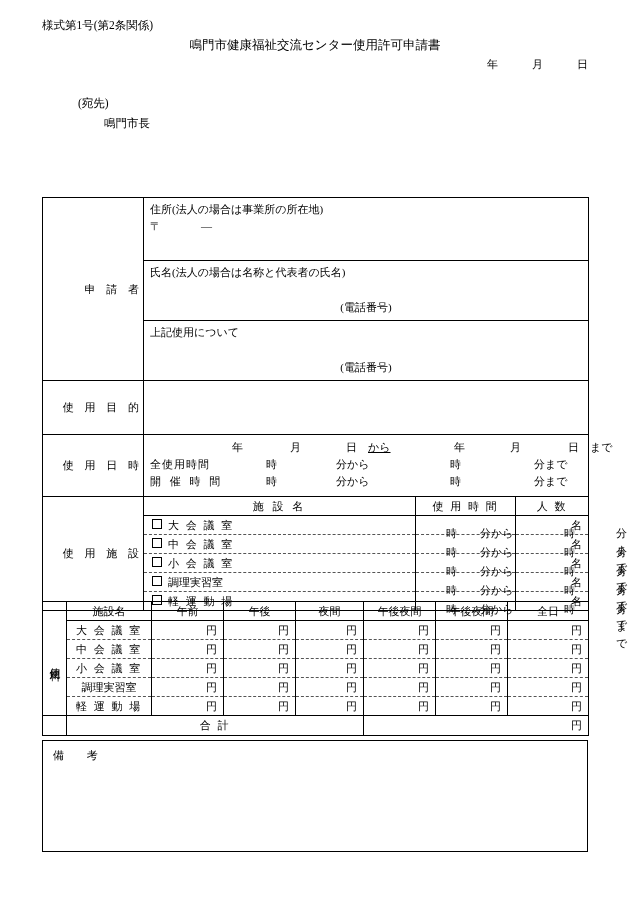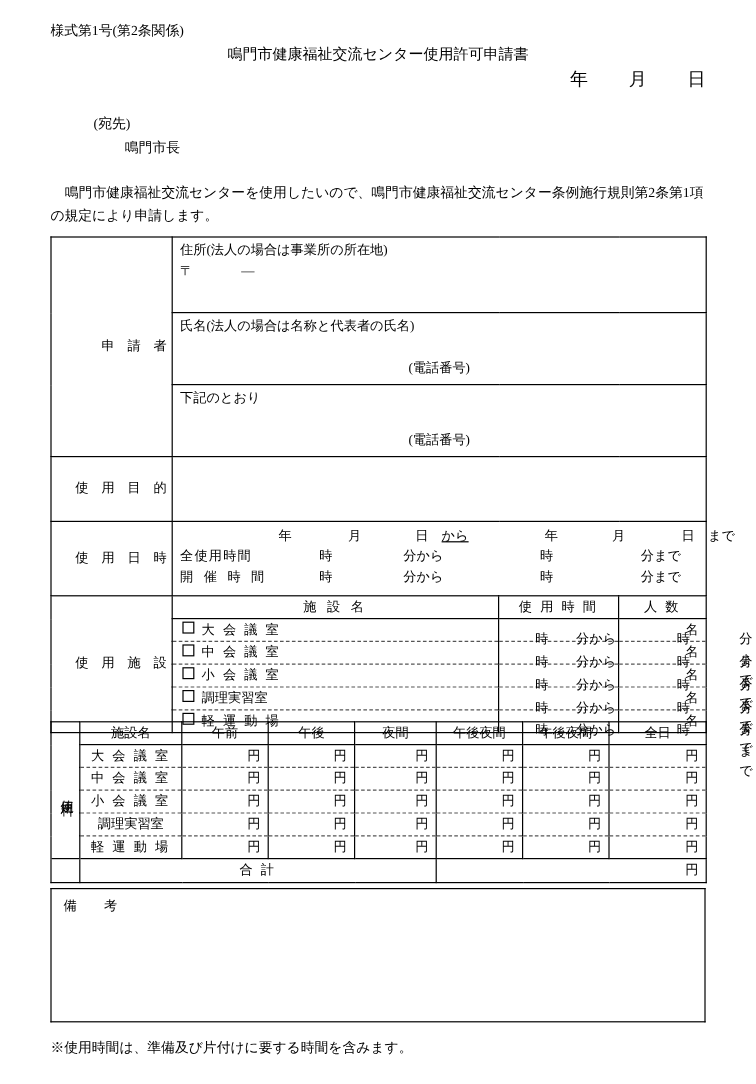--- a/index.html
+++ b/index.html
@@ -42,21 +42,21 @@
     white-space: nowrap;
   }
   .date-line {
     position: absolute;
     left: 0;
     top: 57px;
     width: 630px;
     text-align: right;
     padding-right: 42px;
     box-sizing: border-box;
-    font-size: 15px;
+    font-size: 11px;
     white-space: nowrap;
   }
   .date-line span.gap { display: inline-block; width: 34px; }
 
   .addressee-label {
     position: absolute;
     left: 78px;
     top: 96px;
     font-size: 11.5px;
     white-space: nowrap;
@@ -171,21 +171,20 @@
 
   <div class="doc-title">鳴門市健康福祉交流センター使用許可申請書</div>
 
   <div class="date-line">
     <span>年</span><span class="gap"></span><span>月</span><span class="gap"></span><span>日</span>
   </div>
 
   <div class="addressee-label">(宛先)</div>
   <div class="addressee-name">鳴門市長</div>
 
-  <div class="intro">鳴門市健康福祉交流センターを使用したいので、鳴門市健康福祉交流センター条例施行規則第2条第1項の規定により申請します。</div>
 
   <table class="frm outer-thick" style="left:42px; top:197px; width:546px;">
     <colgroup>
       <col style="width:101px">
       <col style="width:272px">
       <col style="width:100px">
       <col style="width:73px">
     </colgroup>
     <tbody>
 
@@ -202,21 +201,21 @@
       <tr>
         <td class="pad" colspan="3" style="height:53px;">
           <div>氏名(法人の場合は名称と代表者の氏名)</div>
           <div style="height:18px;"></div>
           <div class="phone-right">(電話番号)</div>
         </td>
       </tr>
 
       <tr>
         <td class="pad" colspan="3" style="height:53px;">
-          <div>下記のとおり</div>
+          <div>上記使用について</div>
           <div style="height:18px;"></div>
           <div class="phone-right">(電話番号)</div>
         </td>
       </tr>
 
       <tr>
         <td class="lbl">使 用 目 的</td>
         <td class="pad" colspan="3" style="height:47px;"></td>
       </tr>
 
@@ -412,15 +411,14 @@
     <tbody>
       <tr>
         <td style="height:110px; vertical-align:top;">
           <span class="bikou-label">備   考</span>
           <span></span>
         </td>
       </tr>
     </tbody>
   </table>
 
-  <div class="note">※使用時間は、準備及び片付けに要する時間を含みます。</div>
 
 </div>
 
 </body></html>

